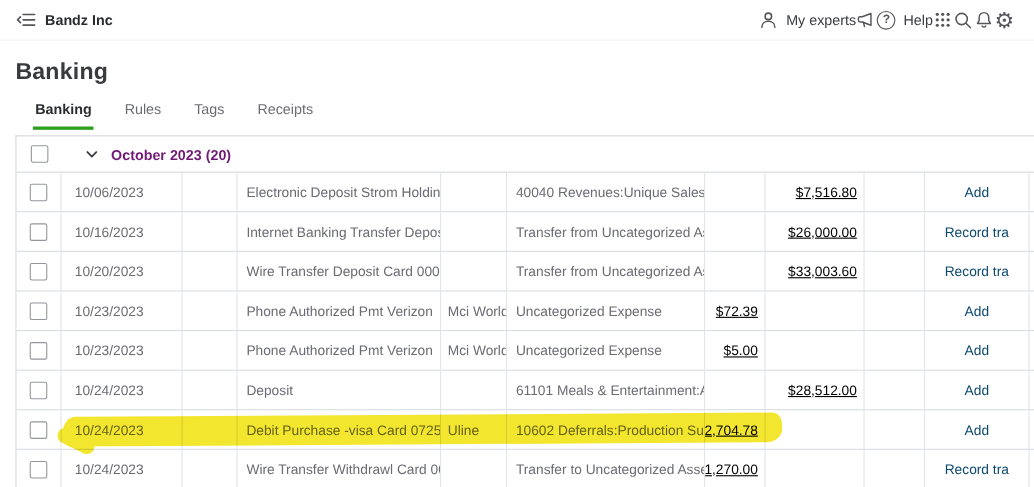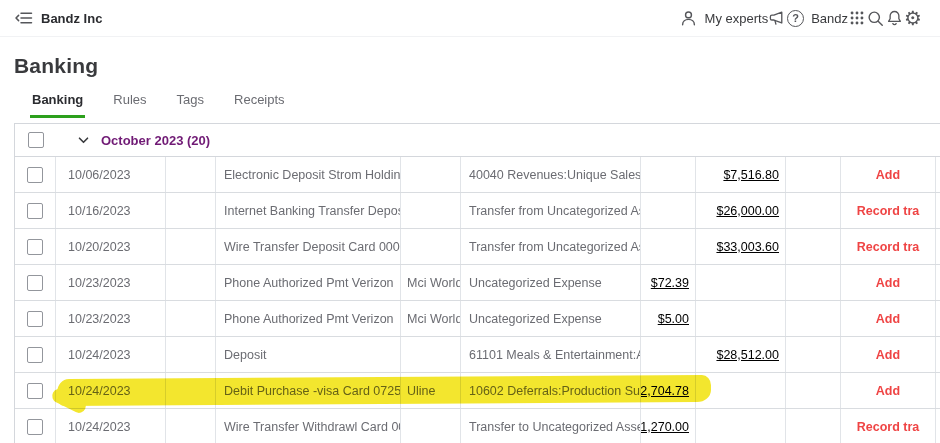--- a/index.html
+++ b/index.html
@@ -40,21 +40,21 @@
            border-bottom:1px solid #d9dce0; align-items:stretch; font-size:12.5px; color:#6b6c72; }
   .cell { display:flex; align-items:center; border-right:1px solid #e1e4e8; overflow:hidden; white-space:nowrap; }
   .c-check { justify-content:center; }
   .c-date  { padding-left:12px; }
   .c-desc  { padding-left:8px; }
   .c-payee { padding-left:6px; }
   .c-cat   { padding-left:8px; }
   .c-spent, .c-received { justify-content:flex-end; padding-right:6px; color:#000000;text-decoration:underline; }
   .c-action { justify-content:center; }
   .c-edge { border-right:none; }
-  .action-link { color:#ef4444; font-weight:700; font-size:12.5px; text-decoration:none; cursor:pointer; }
+  .action-link { color:#0c4a6e; font-weight:400; font-size:12.5px; text-decoration:none; cursor:pointer; }
 
   
   .hl { display:none; }
   .t-row.highlighted .hl { display:block; position:absolute; z-index:3; left:42px; top:4px;
         width:654px; height:27px; background:#f2e30e; opacity:.87;
         mix-blend-mode:multiply; border-radius:12px 9px 14px 7px / 14px 10px 12px 9px;
         transform:rotate(-0.35deg); pointer-events:none; }
   .t-row.highlighted .hl::after { content:""; position:absolute; left:-6px; top:15px;
         width:36px; height:14px; background:inherit; border-radius:10px; transform:rotate(27deg); }
 </style>
@@ -76,21 +76,21 @@
           <path d="M3.8 16.5c0-3.4 2.8-5.6 6.2-5.6s6.2 2.2 6.2 5.6"></path>
       </svg>
       <span>My experts</span>
     </div>
     <svg class="icon-svg" width="19" height="19" viewBox="0 0 20 20" fill="none" stroke="#55565a" stroke-width="1.4" stroke-linejoin="round" stroke-linecap="round">
       <path d="M14.5 3.4 6.2 6.5H4.1a1.6 1.6 0 0 0-1.6 1.6v1.9a1.6 1.6 0 0 0 1.6 1.6h2.1l8.3 3.1V3.4z"></path>
         <path d="M7.3 11.9l1 4"></path>
     </svg>
     <div class="tb-item">
       <span class="help-q">?</span>
-      <span>Bandz</span>
+      <span>Help</span>
     </div>
     <svg class="icon-svg" width="18" height="18" viewBox="0 0 20 20" fill="#55565a">
       <circle cx="4.5" cy="4.5" r="1.6"></circle>
         <circle cx="10" cy="4.5" r="1.6"></circle>
         <circle cx="15.5" cy="4.5" r="1.6"></circle>
       <circle cx="4.5" cy="10" r="1.6"></circle>
         <circle cx="10" cy="10" r="1.6"></circle>
         <circle cx="15.5" cy="10" r="1.6"></circle>
       <circle cx="4.5" cy="15.5" r="1.6"></circle>
         <circle cx="10" cy="15.5" r="1.6"></circle>

